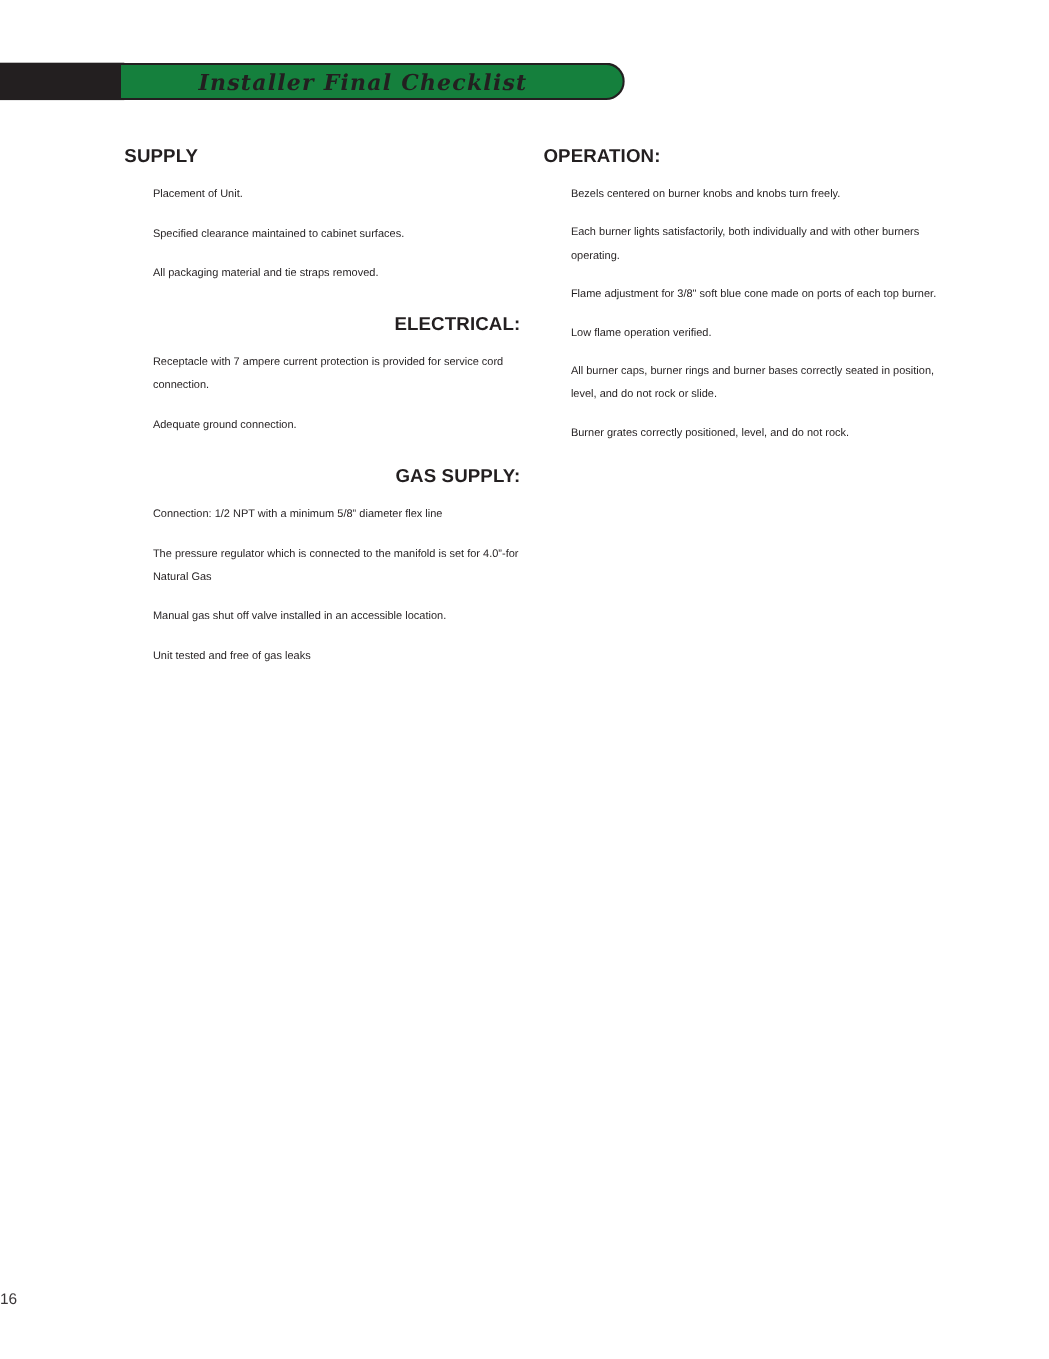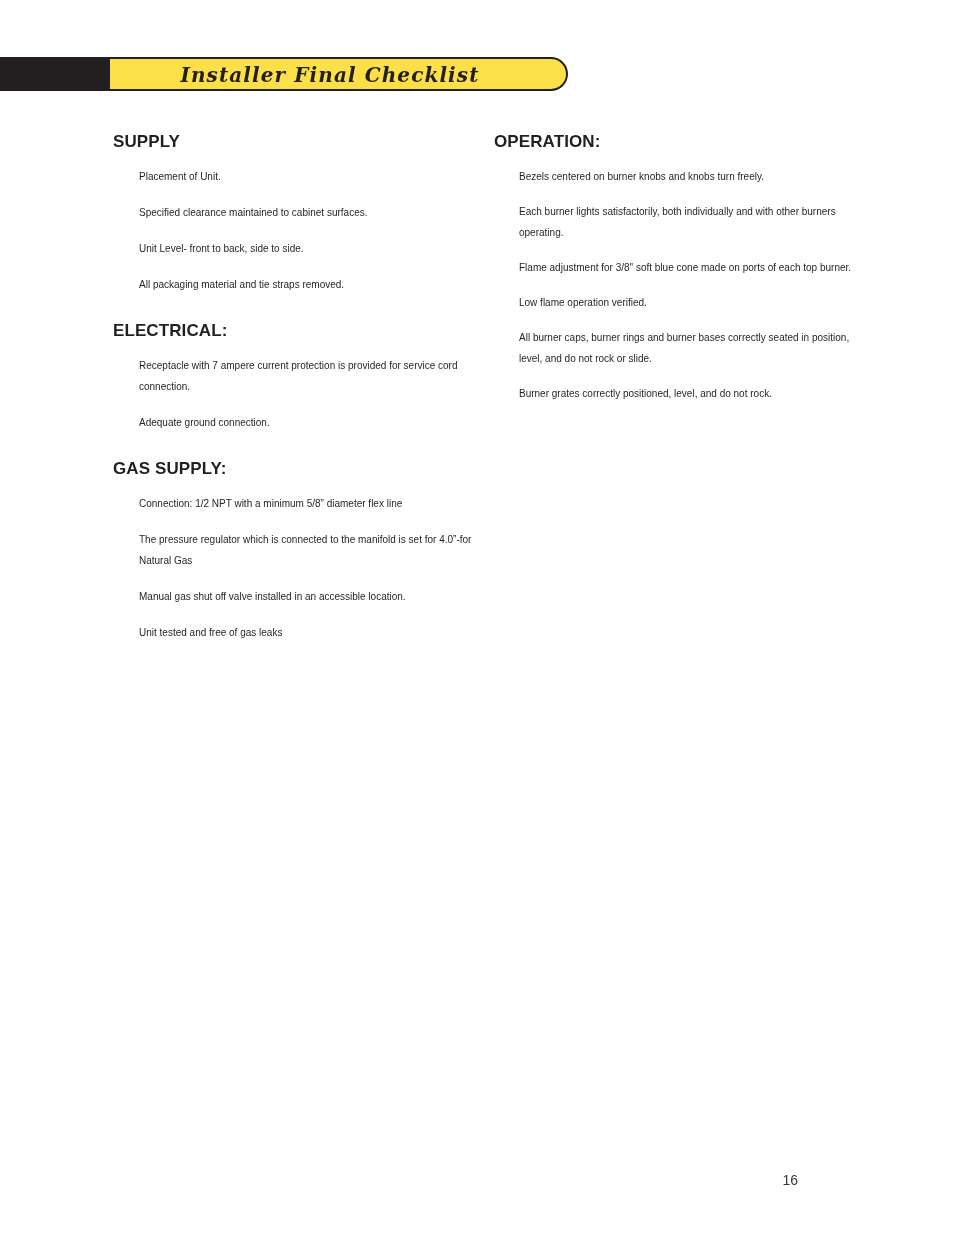--- a/index.html
+++ b/index.html
@@ -32,21 +32,21 @@
     height: 34px;
     background: #231f20;
   }
   .header-pill {
     position: absolute;
     left: 110px;
     top: 0;
     width: 458px;
     height: 34px;
     box-sizing: border-box;
-    background: #fde047;
+    background: #15803d;
     border: 2px solid #231f20;
     border-left: none;
     border-top-right-radius: 17px;
     border-bottom-right-radius: 17px;
   }
   .header-title {
     position: absolute;
     left: 0;
     top: 0;
     width: 440px;
@@ -74,21 +74,21 @@
 
   .section-heading {
     font-family: "Liberation Sans", sans-serif;
     font-weight: bold;
     font-size: 17px;
     letter-spacing: 0.1px;
     color: #231f20;
     margin: 0 0 14px 0;
     line-height: 20px;
   }
-  .section + .section .section-heading { margin-top: 0; }
+  .section + .section .section-heading { margin-top: 0; text-align: right; }
 
   .items {
     list-style: none;
     margin: 0 0 26px 0;
     padding: 0 0 0 26px;
   }
   .items li {
     font-family: "Liberation Sans", sans-serif;
     font-size: 10px;
     line-height: 21px;
@@ -100,21 +100,21 @@
   .column-left .items  { padding-left: 26px; }
   .column-right .items { padding-left: 25px; }
   .column-right .items li    { margin-bottom: 14px; }
 
   
   .page-number {
     position: absolute;
     left: 0;
     top: 1172px;
     width: 798px;
-    text-align: right;
+    text-align: left;
     font-family: "Liberation Sans", sans-serif;
     font-size: 14px;
     color: #3a3638;
   }
 </style>
 </head>
 <body>
 
 <div class="header">
   <div class="header-black-bar"></div>
@@ -123,21 +123,20 @@
   </div>
 </div>
 
 <div class="column column-left">
 
   <div class="section">
     <h2 class="section-heading">SUPPLY</h2>
     <ul class="items">
       <li>Placement of Unit.</li>
       <li>Specified clearance maintained to cabinet surfaces.</li>
-      <li>Unit Level- front to back, side to side.</li>
       <li>All packaging material and tie straps removed.</li>
     </ul>
   </div>
 
   <div class="section">
     <h2 class="section-heading">ELECTRICAL:</h2>
     <ul class="items">
       <li>Receptacle with 7 ampere current protection is provided for service cord connection.</li>
       <li>Adequate ground connection.</li>
     </ul>

